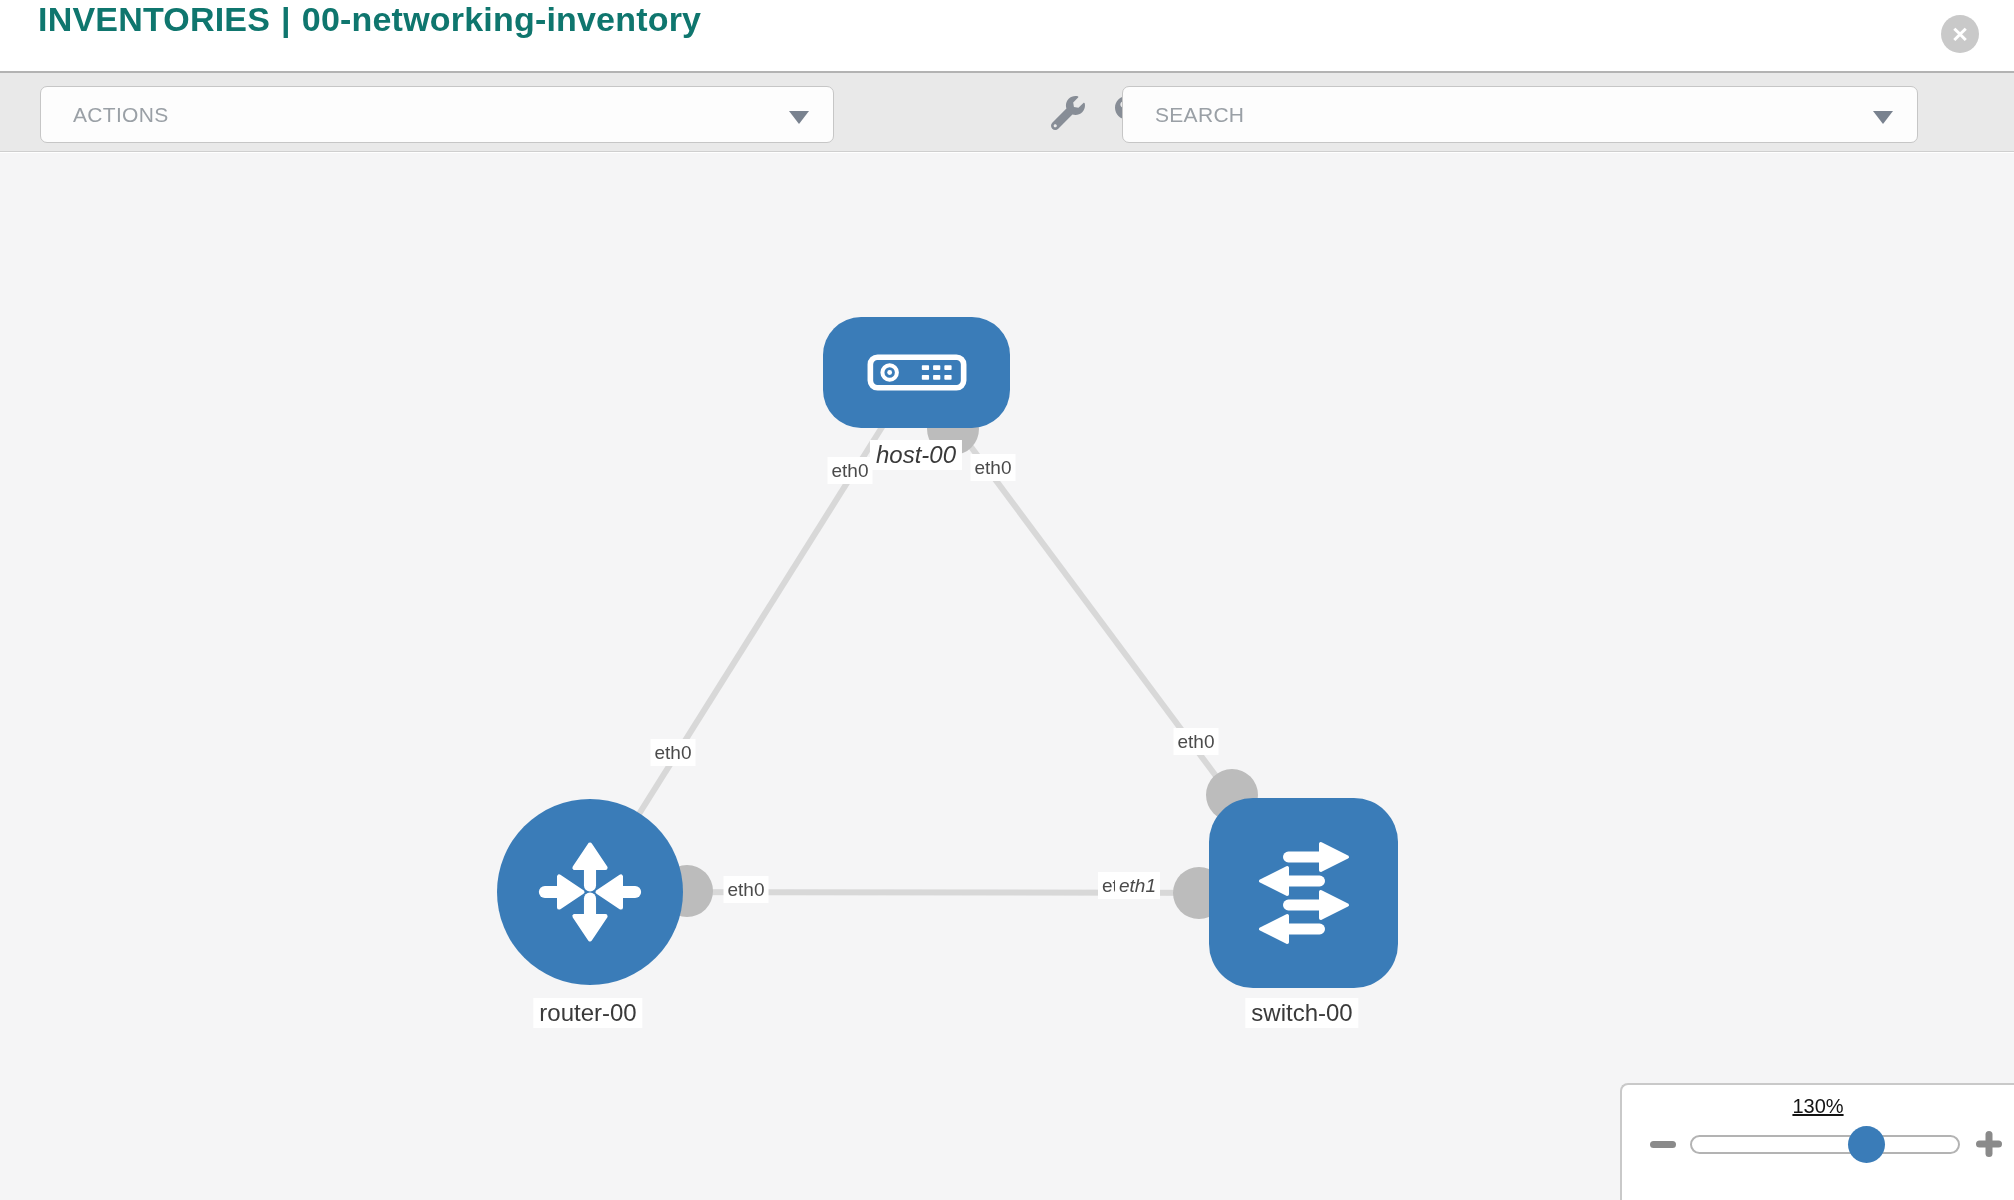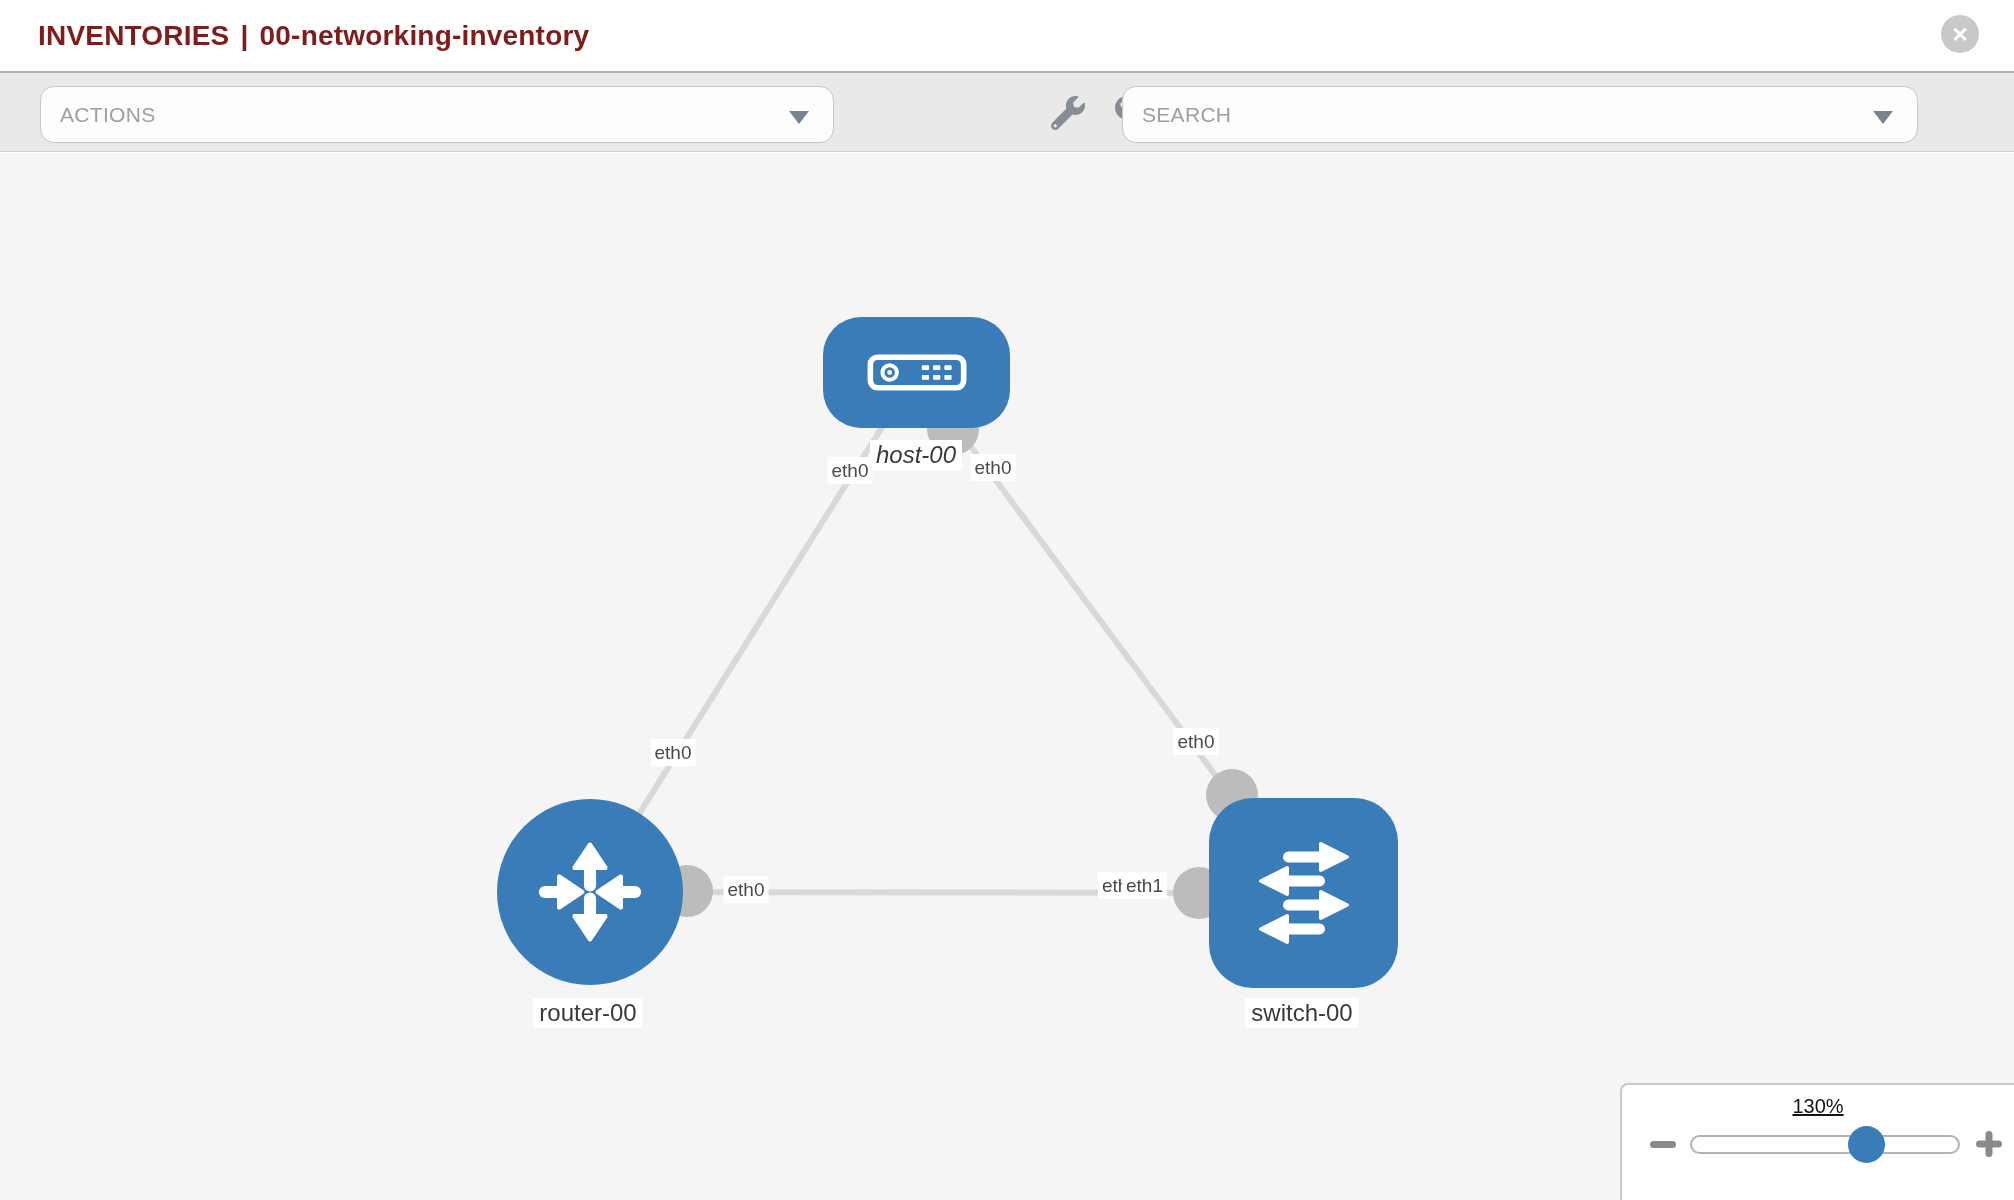--- a/index.html
+++ b/index.html
@@ -2,33 +2,33 @@
 <html><head>
 <meta charset="utf-8">
 <style>
   * { margin: 0; padding: 0; box-sizing: border-box; }
   html, body { width: 2014px; height: 1200px; overflow: hidden; background: #fff;
     font-family: "Liberation Sans", "DejaVu Sans", sans-serif; }
   .app { position: relative; width: 2014px; height: 1200px; }
 
   
   .header { position: absolute; left: 0; top: 0; width: 2014px; height: 71px; background: #fff; }
-  .title { position: absolute; left: 38px; top: 0; height: 71px; display: flex; align-items: center;
-    gap: 11px; font-size: 28px; font-weight: 700; color: #7f1d1d; letter-spacing: 0.2px; }
+  .title { position: absolute; left: 38px; top: 0; height: 71px; display: flex; 
+    gap: 11px; font-size: 34px; font-weight: 700; color: #0f766e; letter-spacing: 0.2px; }
   .close-btn { position: absolute; left: 1941px; top: 15px; width: 38px; height: 38px;
     border: none; border-radius: 50%; background: #c9c9c9; cursor: pointer;
     display: flex; align-items: center; justify-content: center; }
   .close-btn span { color: #fff; font-size: 21px; font-weight: 900; line-height: 1; }
 
   
   .toolbar { position: absolute; left: 0; top: 71px; width: 2014px; height: 81px;
     background: #e9e9e9; border-top: 2px solid #b3b3b3; border-bottom: 1px solid #cfcfcf; }
   .select { position: absolute; top: 13px; height: 57px; background: #fdfdfd;
-    border: 1px solid #c6c6c6; border-radius: 14px; display: flex; align-items: center;
-    padding: 0 24px 0 19px; cursor: pointer; }
+    border: 1px solid #c6c6c6; border-radius: 7px; display: flex; align-items: center;
+    padding: 0 24px 0 32px; cursor: pointer; }
   .select-label { font-size: 21px; color: #9aa0a6; letter-spacing: 0.3px; }
   .select .caret { position: absolute; right: 24px; top: 24px; width: 0; height: 0;
     border-left: 10px solid transparent; border-right: 10px solid transparent;
     border-top: 13px solid #79828f; }
   .select.actions { left: 40px; width: 794px; }
   .select.search  { left: 1122px; width: 796px; }
   .tool-icon { position: absolute; top: 20px; width: 40px; height: 40px; cursor: pointer;
     display: flex; align-items: center; justify-content: center; }
   .tool-icon.wrench { left: 1048px; }
   .tool-icon.key    { left: 1112px; }
@@ -52,21 +52,21 @@
     transform: translateX(-50%); }
 
   .chip.c-hr-host   { left: 850px; top: 304px; transform: translateX(-50%); }
   .chip.c-hs-host   { left: 993px; top: 301px; transform: translateX(-50%); }
   .chip.c-hr-router { left: 673px; top: 586px; transform: translateX(-50%); }
   .chip.c-hs-switch { left: 1196px; top: 575px; transform: translateX(-50%); }
   .chip.c-rs-router { left: 746px; top: 723px; transform: translateX(-50%); }
   .overlap-chips { position: absolute; left: 1098px; top: 719px; z-index: 3; width: 74px; height: 27px; }
   .overlap-chips .chip { top: 0; transform: none; }
   .overlap-chips .under { left: 0; z-index: 1; }
-  .overlap-chips .over  { left: 24px; z-index: 2; }
+  .overlap-chips .over  { left: 17px; z-index: 2; font-style: italic; }
 
   .label-host   { left: 916px;  top: 287px; font-style: italic; }
   .label-router { left: 588px;  top: 845px; }
   .label-switch { left: 1302px; top: 845px; text-align: right; }
 
   
   .zoom-panel { position: absolute; left: 1620px; top: 930px; width: 394px; height: 117px;
     background: #fff; border-top: 2px solid #c9c9c9; border-left: 2px solid #c9c9c9;
     border-top-left-radius: 8px; z-index: 5; }
   .zoom-level { position: absolute; left: 0; top: 10px; width: 100%; text-align: center;

